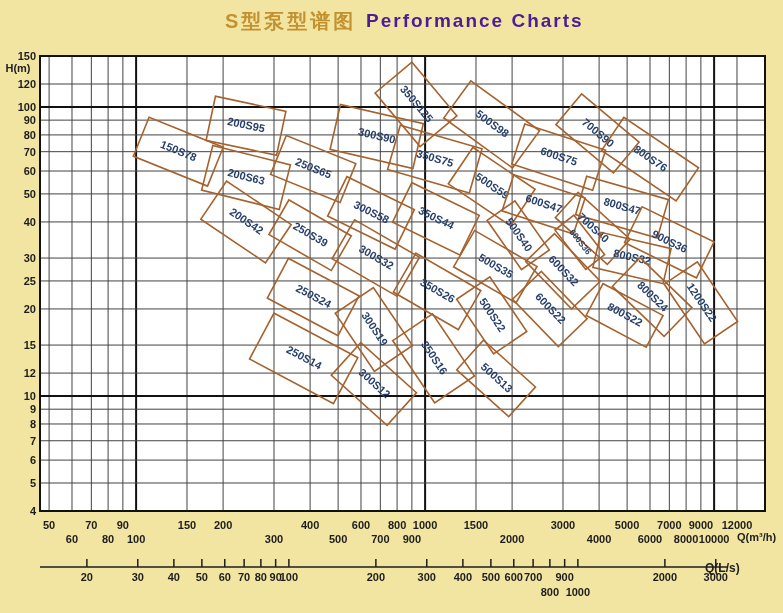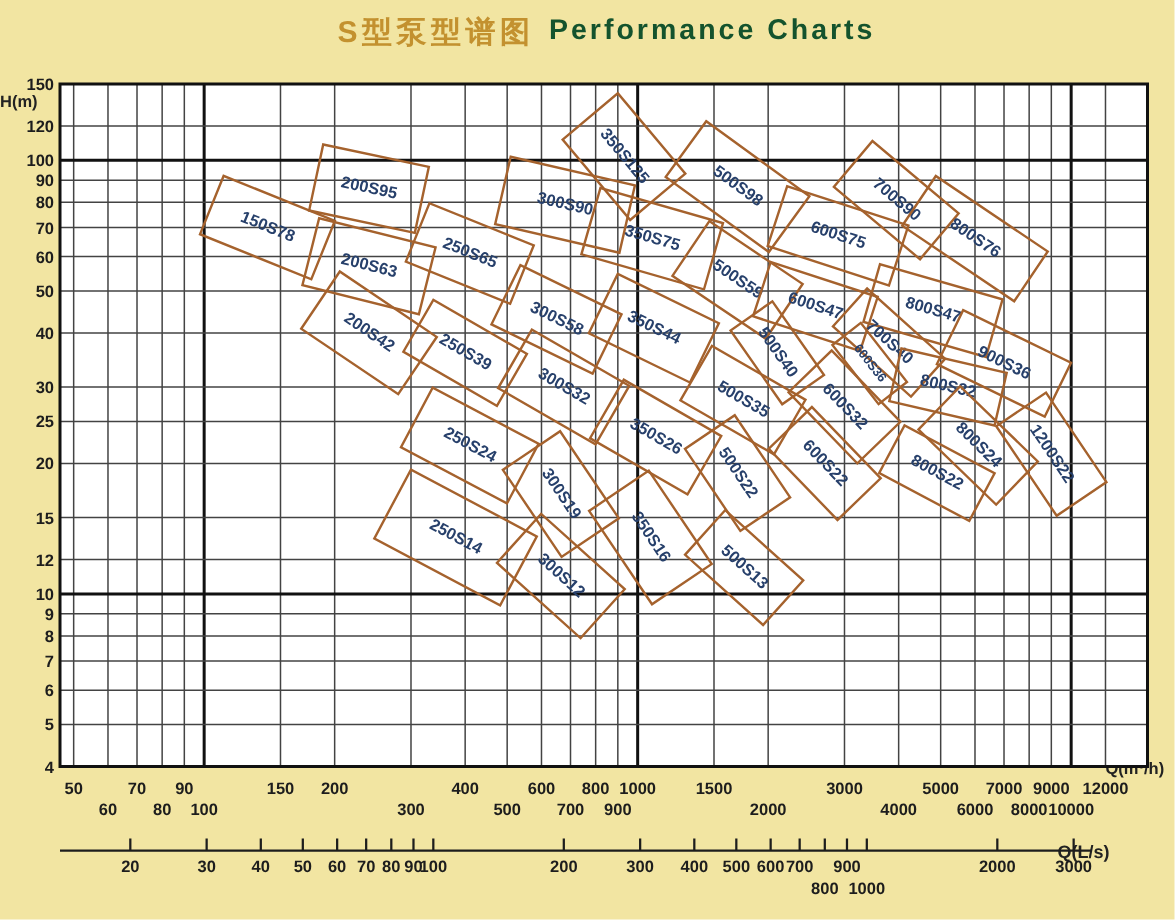--- a/index.html
+++ b/index.html
@@ -11,27 +11,27 @@
   }
   .abs{position:absolute;}
   .title-zh{
     left:225px;top:8px;
     font-size:20px;font-weight:bold;letter-spacing:3px;
     color:#c3912f;
   }
   .title-en{
     left:366px;top:10px;
     font-size:19px;font-weight:bold;letter-spacing:2px;
-    color:#14532d;
+    color:#4c1d95;
   }
   .axis-unit{
     font-size:11px;font-weight:bold;color:#222;
   }
-  .y-unit{left:0;top:62px;width:36px;text-align:left;}
-  .x-unit-m3h{left:737px;top:507px;}
+  .y-unit{left:0;top:62px;width:36px;text-align:center;}
+  .x-unit-m3h{left:737px;top:531px;}
   .x-unit-lps{left:705px;top:561px;font-size:12px;}
   svg{position:absolute;left:0;top:0;}
 </style>
 </head>
 <body>
 
 <div class="abs title-zh">S型泵型谱图</div>
 <div class="abs title-en">Performance Charts</div>
 <div class="abs axis-unit y-unit">H(m)</div>
 <div class="abs axis-unit x-unit-m3h">Q(m³/h)</div>

